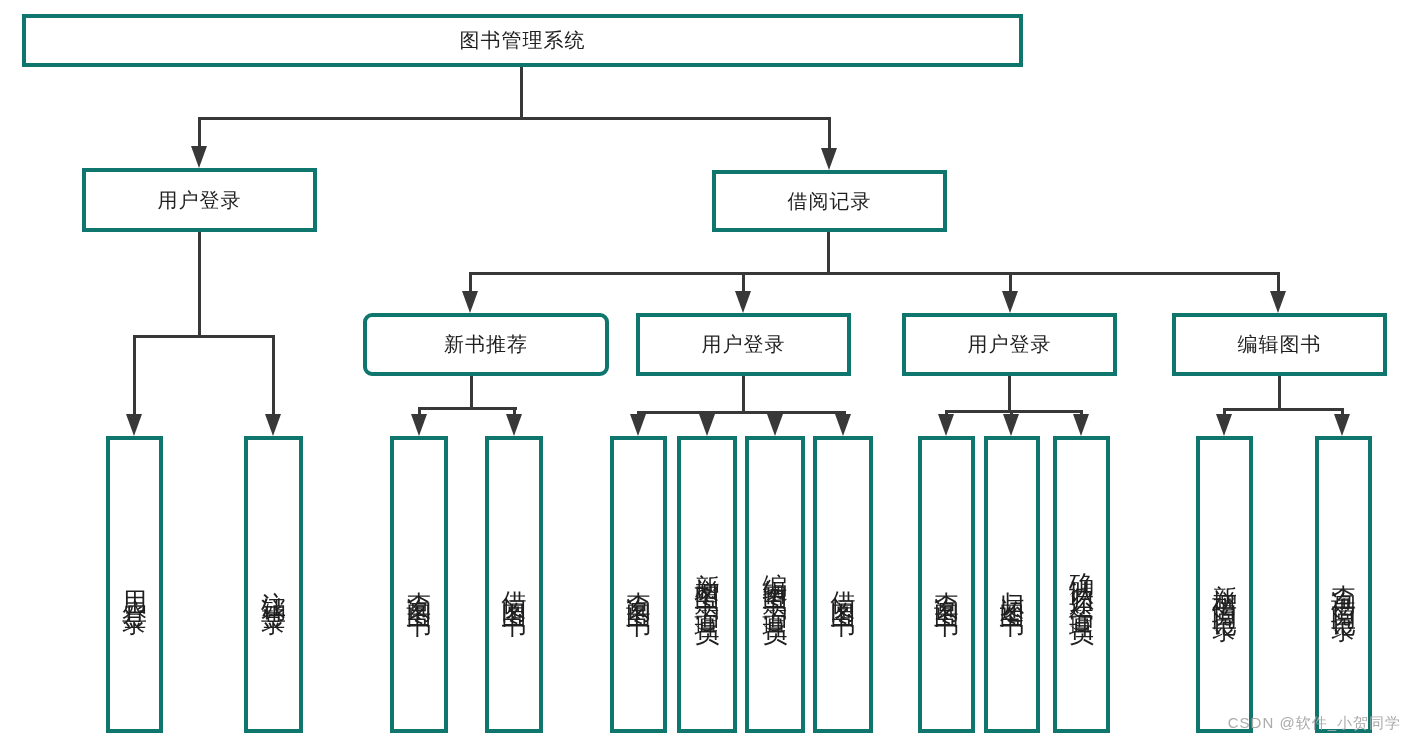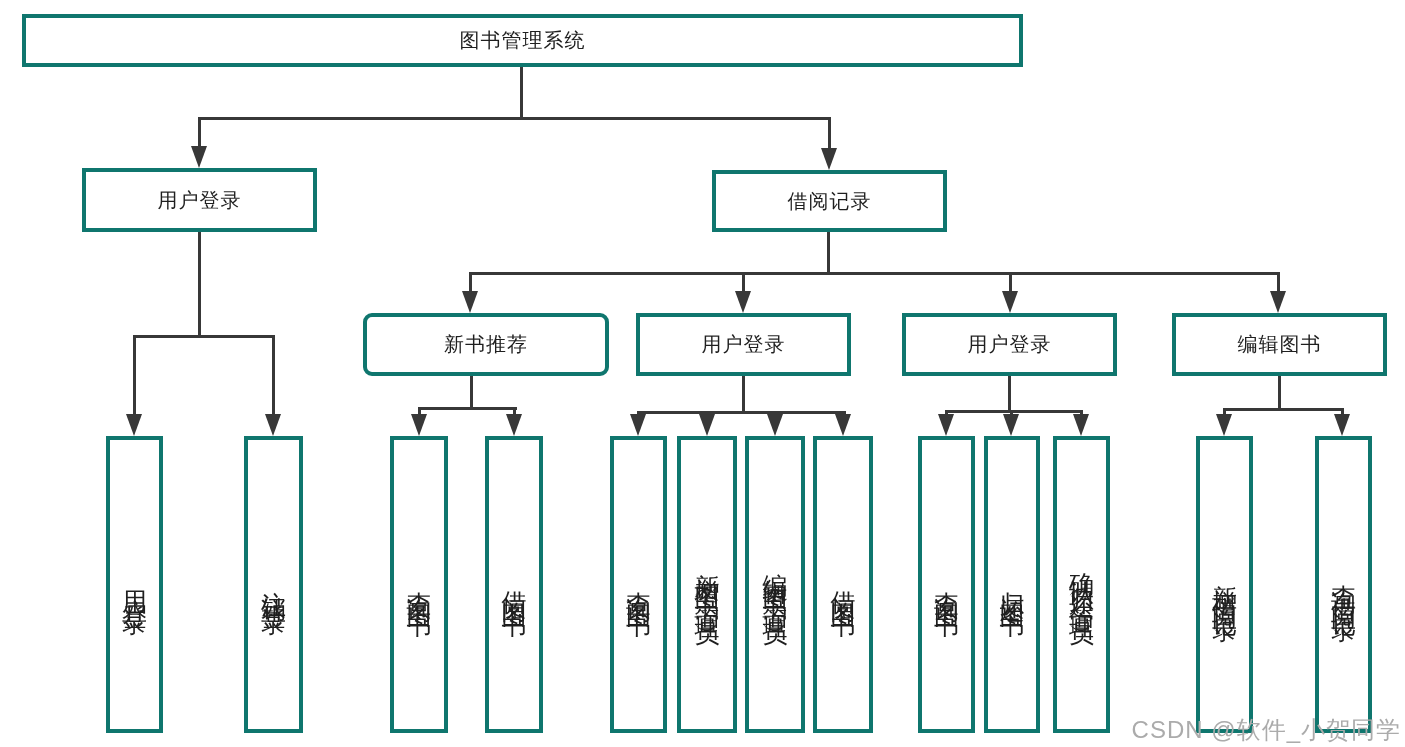--- a/index.html
+++ b/index.html
@@ -58,21 +58,21 @@
     height: 0;
     border-left: 8px solid transparent;
     border-right: 8px solid transparent;
     border-top: 22px solid #383838;
   }
   
   .watermark {
     position: absolute;
     top: 714px;
     right: 4px;
-    font-size: 24px;
+    font-size: 15px;
     color: #ababab;
     letter-spacing: 1px;
     z-index: 20;
     white-space: nowrap;
   }
 </style>
 </head>
 <body>
 
 <div class="canvas">

